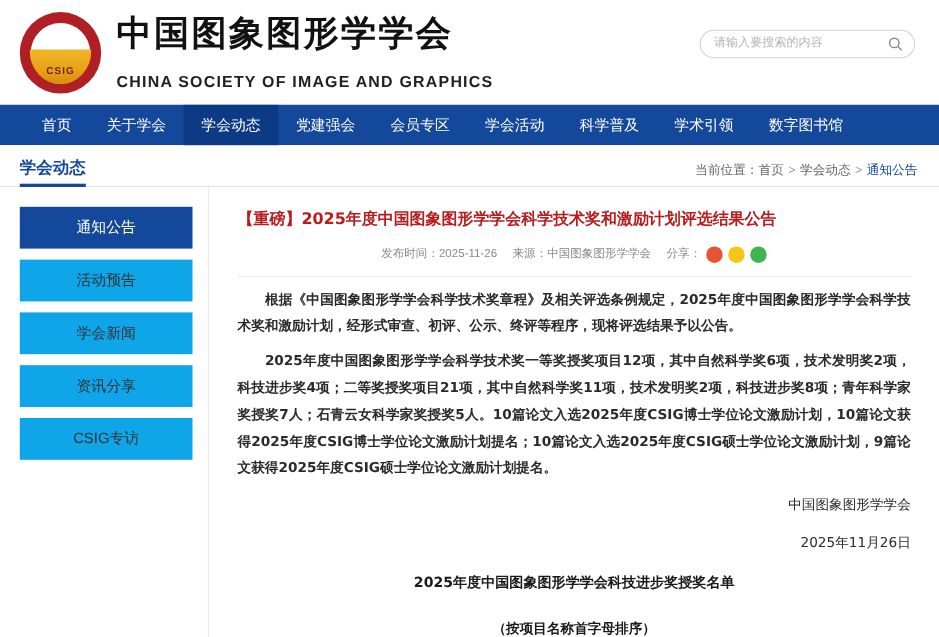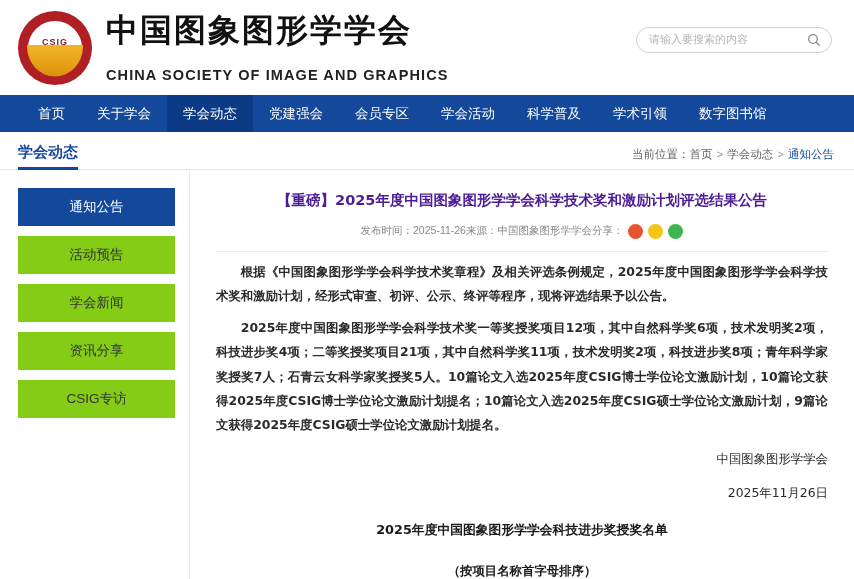--- a/index.html
+++ b/index.html
@@ -41,21 +41,21 @@
   }
   .logo-mark .swoosh {
     position: absolute; left: 9px; top: 34px;
     width: 56px; height: 32px;
     background: linear-gradient(180deg, #f0b429 0%, #e8a317 55%, #d98c10 100%);
     border-bottom-left-radius: 30px 18px;
     border-bottom-right-radius: 30px 18px;
     clip-path: ellipse(28px 30px at 28px 2px);
   }
   .logo-mark .csig {
-    position: absolute; left: 0; right: 0; top: 26px;
+    position: absolute; left: 0; right: 0; top: 48px;
     text-align: center;
     font-size: 9px; font-weight: bold;
     color: #7a1a1c; letter-spacing: 1px;
   }
   .logo-text { margin-left: 14px; }
   .logo-cn {
     font-size: 32px; font-weight: bold; color: #111;
     letter-spacing: 2px; line-height: 1.15;
     font-family: "DejaVu Sans", "Liberation Sans", sans-serif;
   }
@@ -130,44 +130,45 @@
   .body-wrap { display: flex; height: 409px; }
   .sidebar {
     width: 190px;
     flex: 0 0 190px;
     padding: 18px 14px 0 18px;
     border-right: 1px solid #ececec;
   }
   .side-item {
     height: 38px;
     margin-bottom: 10px;
-    background: #84cc16;
+    background: #0ea5e9;
     color: #333;
     font-size: 13.5px;
     display: flex; align-items: center; justify-content: center;
     cursor: pointer;
   }
   .side-item.active { background: #14489b; color: #fff; }
 
   .content {
     flex: 1;
     padding: 20px 26px 0 26px;
     overflow: hidden;
   }
   .art-title {
-    text-align: center;
+    text-align: left;
     font-size: 14.5px;
     font-weight: bold;
-    color: #4c1d95;
+    color: #b91c1c;
     line-height: 1.5;
     font-family: "DejaVu Sans", "Liberation Sans", sans-serif;
   }
   .art-meta {
     margin-top: 12px;
     display: flex; align-items: center; justify-content: center;
+    gap: 14px;
     font-size: 10.5px;
     color: #888;
   }
   .share-wrap { display: flex; align-items: flex-start; gap: 5px; }
   .share-ico {
     width: 15px; height: 15px; border-radius: 50%;
     display: inline-block;
   }
   .ico-wb { background: #e8542f; }
   .ico-qz { background: #f6c518; }

